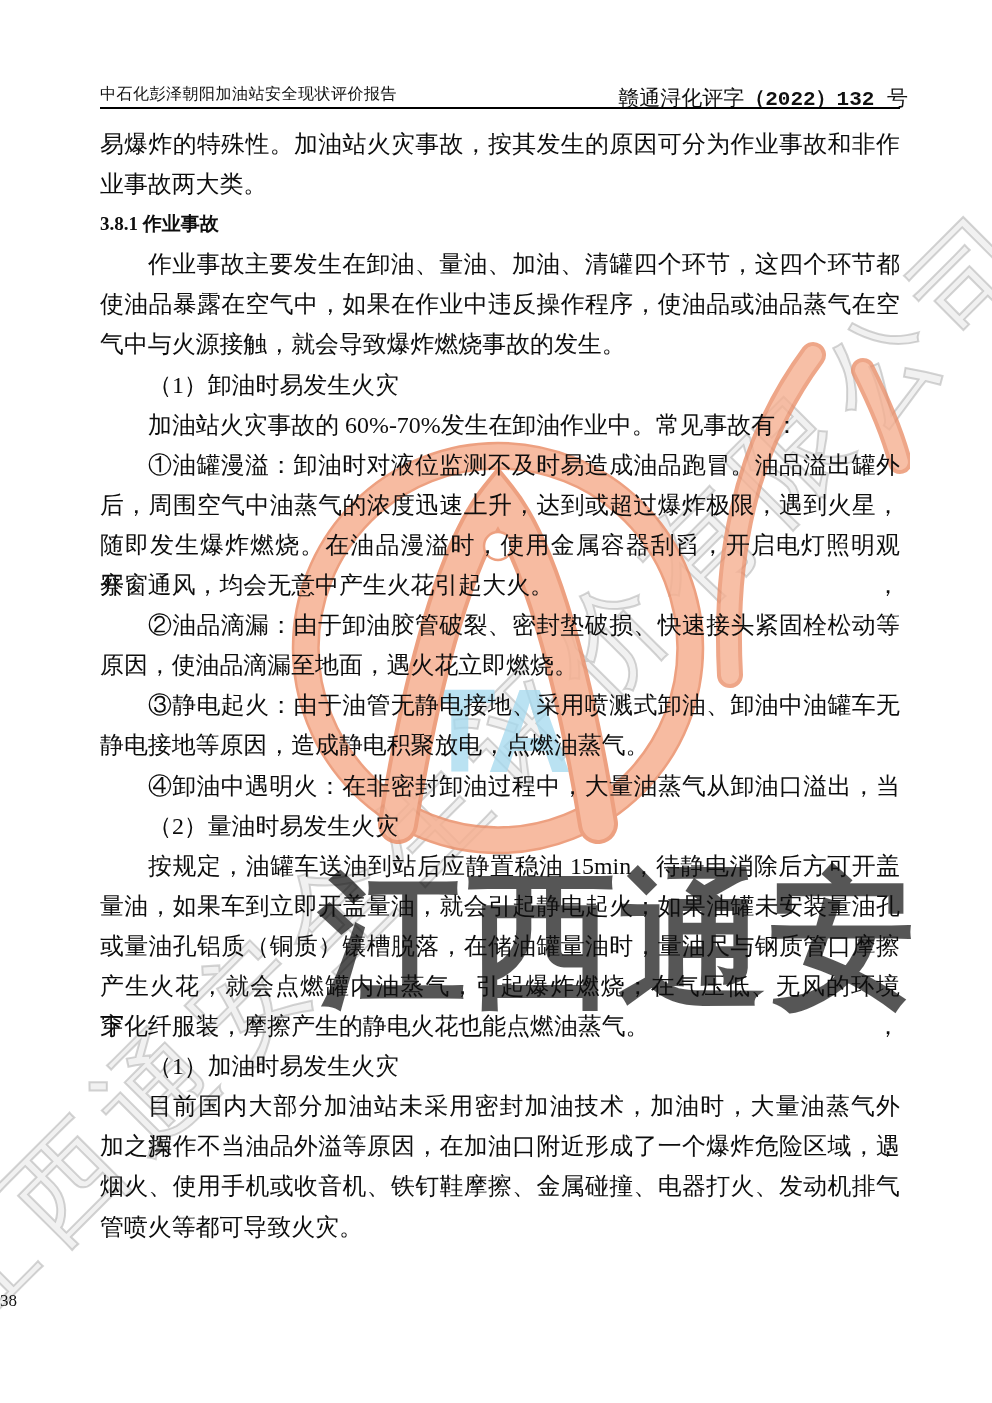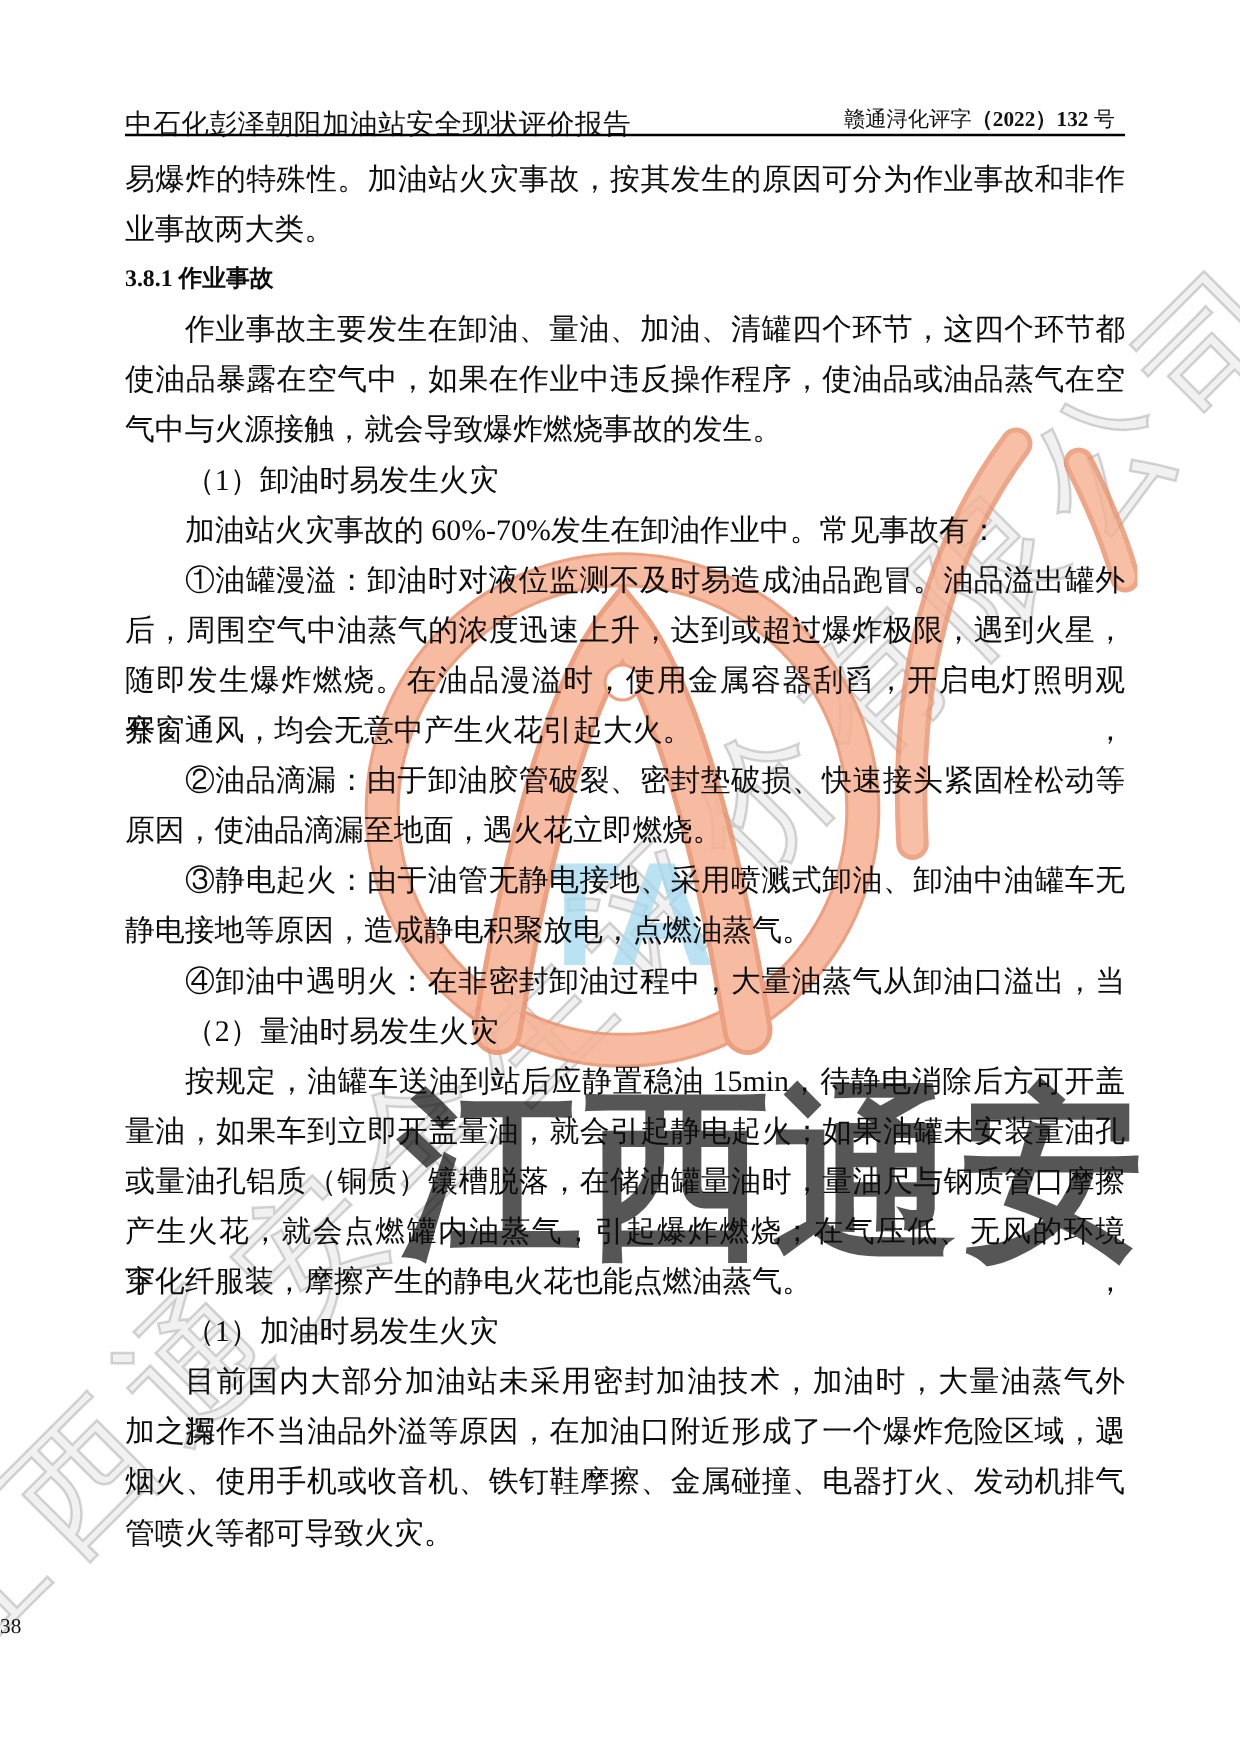--- a/index.html
+++ b/index.html
@@ -7,25 +7,25 @@
     position:relative;
     width:992px;height:1403px;
     background:#ffffff;
     overflow:hidden;
     font-family:"Liberation Serif","DejaVu Serif",serif;
     color:#111;
   }
   
   .header-left{
     position:absolute;left:100px;top:84px;
-    font-size:22px;letter-spacing:.5px;white-space:nowrap;z-index:10;font-family:Liberation Serif, serif;
+    font-size:16px;letter-spacing:.5px;white-space:nowrap;z-index:10;font-family:Liberation Serif, serif;
   }
   .header-right{
-    position:absolute;right:100px;top:84px;
-    font-size:17px;white-space:nowrap;z-index:10;
+    position:absolute;right:84px;top:84px;
+    font-size:21px;white-space:nowrap;z-index:10;font-family:Liberation Mono, monospace;
   }
   .header-right .num{font-weight:bold;}
   .header-rule{
     position:absolute;left:100px;right:92px;top:107px;
     border-top:2.4px solid #000;z-index:10;
   }
   
   .doc-body{
     position:absolute;left:100px;top:124px;width:800px;z-index:10;
   }

